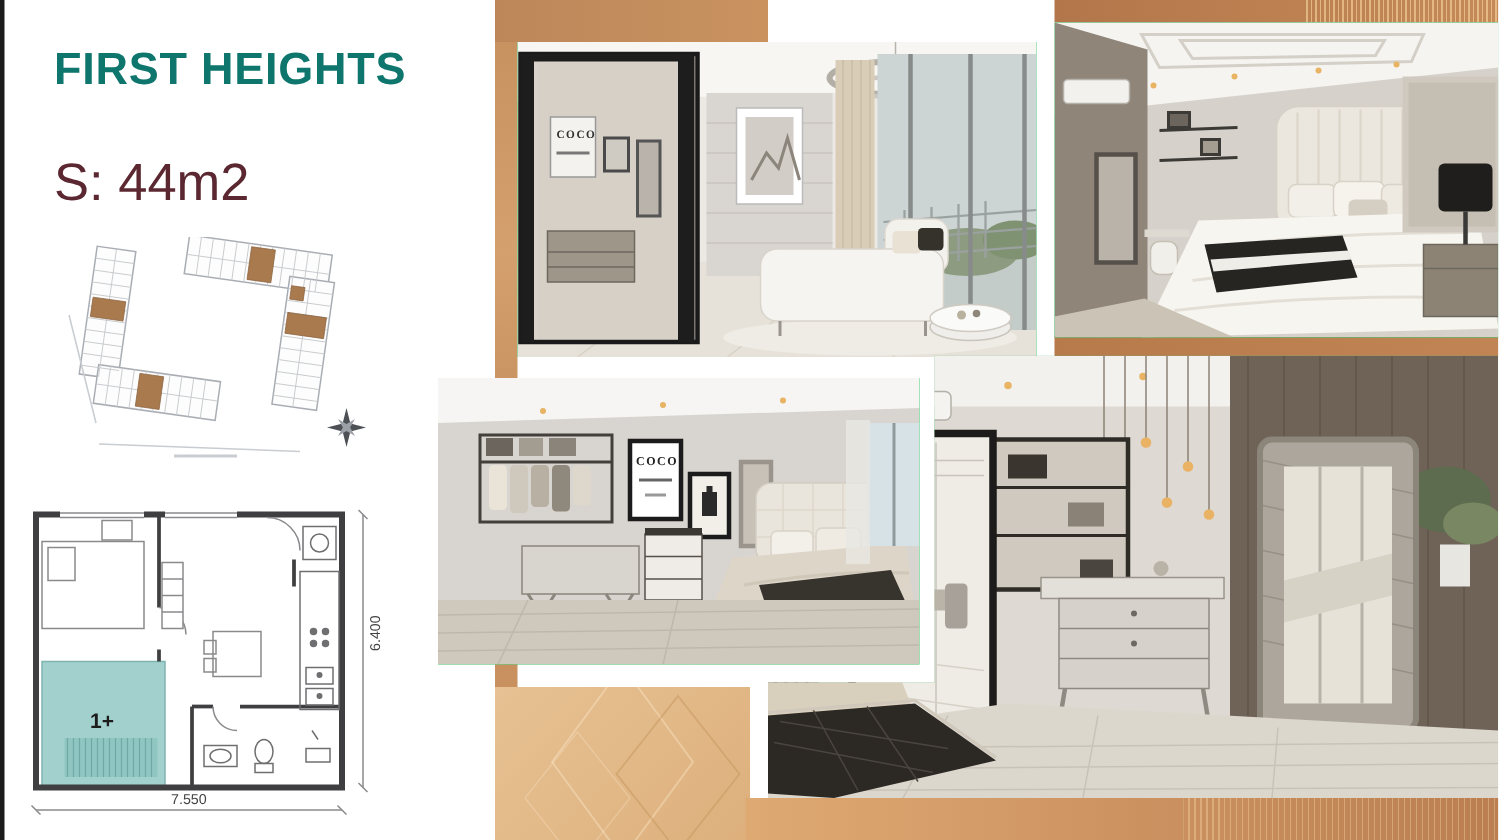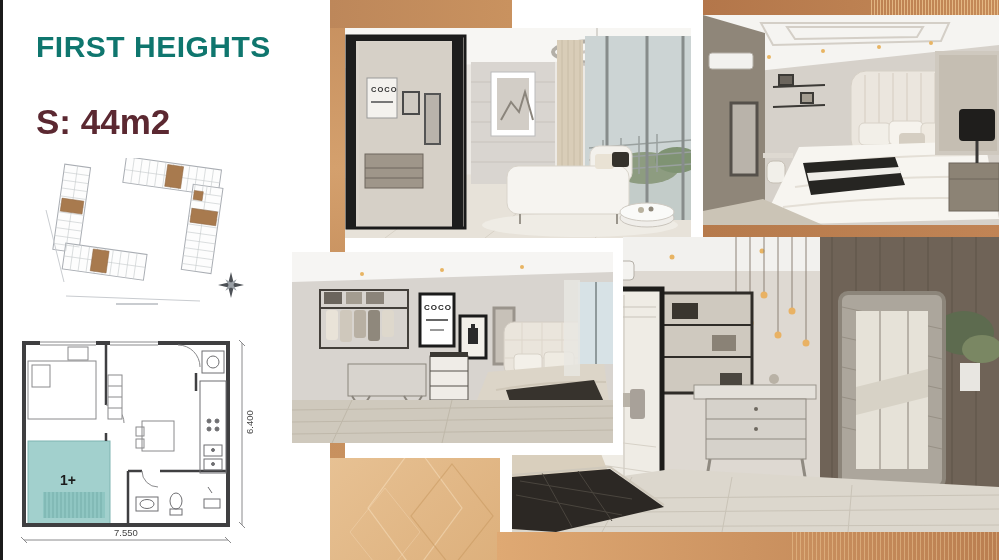--- a/index.html
+++ b/index.html
@@ -2,39 +2,39 @@
 <html><head>
 <meta charset="utf-8">
 <style>
   html,body{margin:0;padding:0;background:#ffffff;}
   .slide{position:relative;width:999px;height:560px;background:#ffffff;overflow:hidden;
          font-family:"Liberation Sans",sans-serif;}
   .abs{position:absolute;}
   
   .title{left:36px;top:30px;font-size:30px;font-weight:bold;letter-spacing:.5px;color:#0f766e;}
   .subtitle{left:36px;top:73px;font-size:19px;font-weight:bold;letter-spacing:.5px;color:#5b2831;}
-  .area{left:36px;top:102px;font-size:35px;font-weight:bold;color:#5b2831;}
+  .area{left:36px;top:102px;font-size:35px;font-weight:normal;color:#5b2831;}
   
   .dec{z-index:1;}
   .ribbon-v{left:330px;top:0;width:15px;height:560px;
             background:linear-gradient(180deg,#c68f5e,#d4a06d 30%,#c28a58 60%,#cd9765);}
   .ribbon-top{left:330px;top:0;width:182px;height:28px;
             background:linear-gradient(90deg,#bd875a,#c9925f);}
   .band-top-r{left:703px;top:0;width:296px;height:15px;
             background:linear-gradient(90deg,#b3764a,#c58a58);}
   .band-mid-r{left:703px;top:224px;width:296px;height:14px;
             background:linear-gradient(90deg,#b67a4b,#c18455);}
   .gold-rect{left:330px;top:458px;width:170px;height:102px;
             background:linear-gradient(135deg,#e7c193,#ddb07c);}
   .band-bottom{left:497px;top:532px;width:502px;height:28px;
             background:linear-gradient(90deg,#dfa973,#ba7e50);}
   .stripes{position:absolute;right:0;top:0;height:100%;width:130px;
             background:repeating-linear-gradient(90deg,rgba(255,220,165,0) 0 2px,rgba(255,224,170,.55) 2px 3px);}
   
-  .ph{position:absolute;overflow:hidden;z-index:2;background:#22c55e;}
+  .ph{position:absolute;overflow:hidden;z-index:2;background:#22c55e;font-family:Liberation Serif, serif;}
   .ph svg{display:block;}
   .ph-living{left:345px;top:28px;width:346px;height:210px;}
   .ph-bed1{left:703px;top:15px;width:296px;height:210px;}
   .ph-bed2{left:292px;top:252px;width:321px;height:191px;}
   .ph-dress{left:512px;top:237px;width:487px;height:295px;
             clip-path:polygon(111px 0,487px 0,487px 295px,0 295px,0 218px,111px 218px);}
   
   .siteplan{left:38px;top:158px;width:215px;height:150px;z-index:1;}
   .floorplan{left:10px;top:333px;width:265px;height:225px;z-index:1;}
   .edgebar{left:0;top:0;width:3px;height:560px;background:#1b1b1b;z-index:3;}

